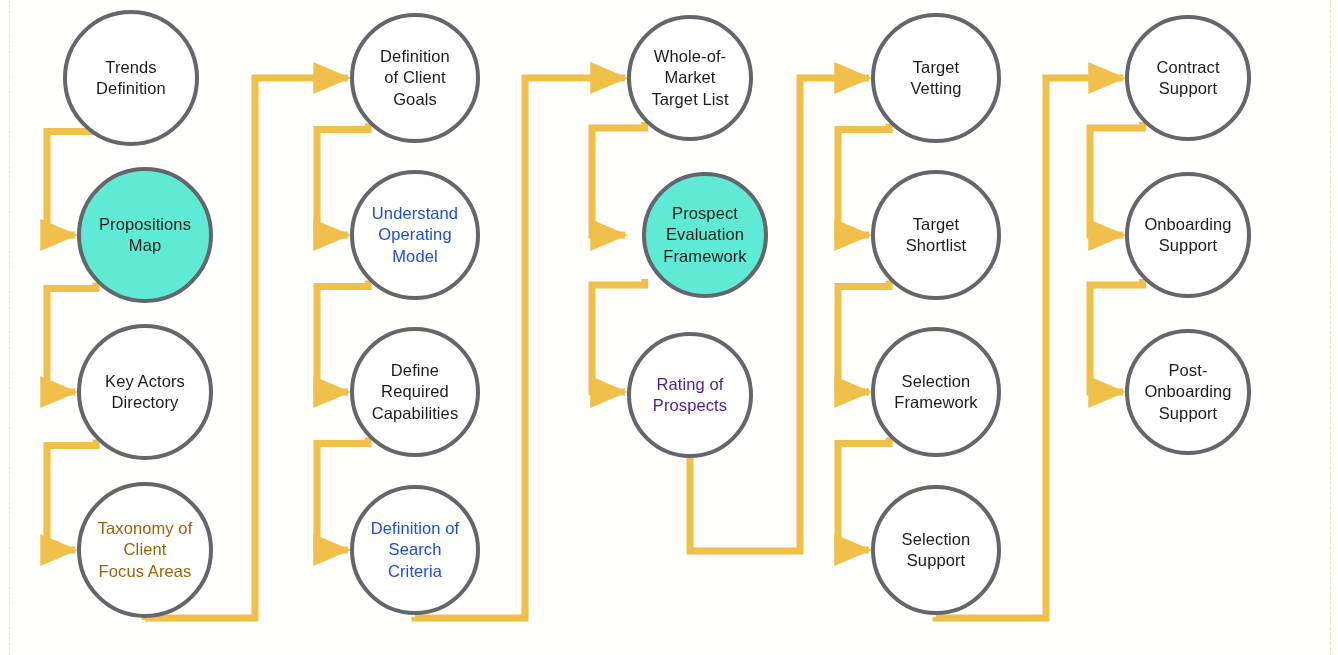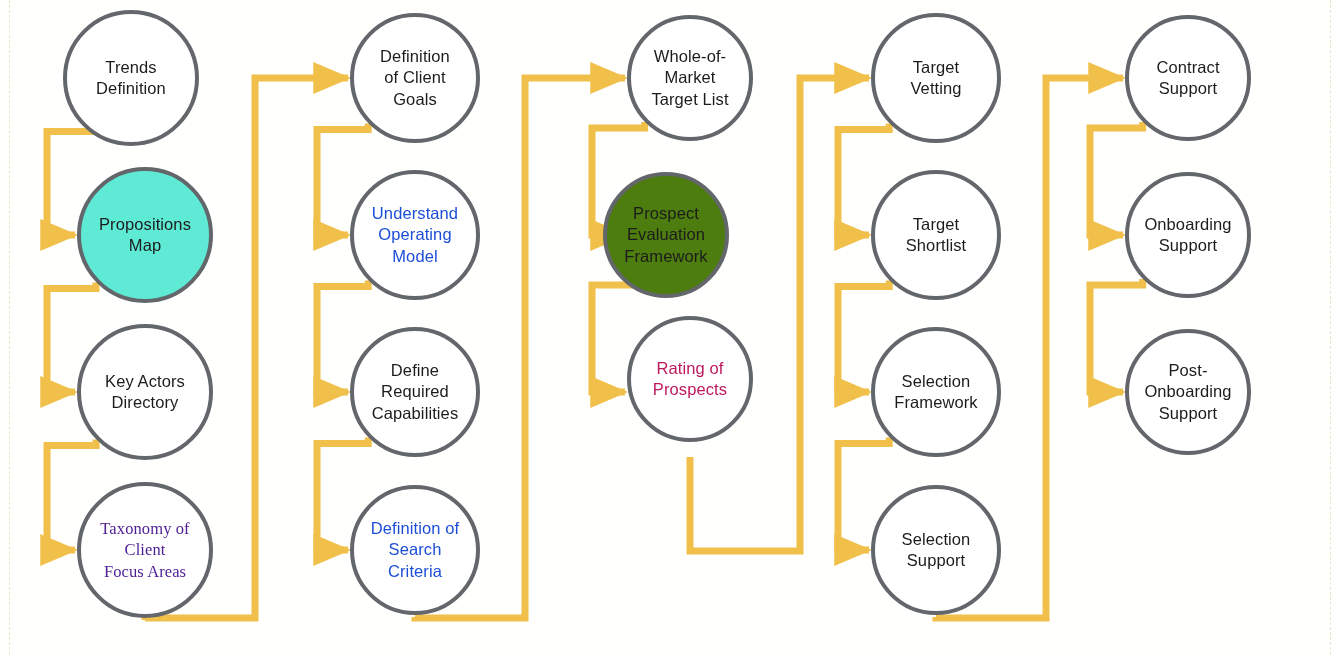--- a/index.html
+++ b/index.html
@@ -88,42 +88,42 @@
   <div id="nodes-layer">
       <div class="node" style="left: 63px; top: 10px; width: 136px; height: 136px; border-color: rgb(99, 102, 106); background: rgb(255, 255, 255); color: rgb(28, 28, 28);">
         <span>Trends<br>Definition</span>
       </div>
       <div class="node" style="left: 77px; top: 167px; width: 136px; height: 136px; border-color: rgb(99, 102, 106); background: #5eead4; color: rgb(28, 28, 28);">
         <span>Propositions<br>Map</span>
       </div>
       <div class="node" style="left: 77px; top: 324px; width: 136px; height: 136px; border-color: rgb(99, 102, 106); background: rgb(255, 255, 255); color: rgb(28, 28, 28);">
         <span>Key Actors<br>Directory</span>
       </div>
-      <div class="node" style="left: 77px; top: 482px; width: 136px; height: 136px; border-color: rgb(99, 102, 106); background: rgb(255, 255, 255); color: #4c1d95; font-family: Liberation Serif, serif;">
+      <div class="node" style="left: 77px; top: 482px; width: 136px; height: 136px; border-color: rgb(99, 102, 106); background: rgb(255, 255, 255); color: #a16207;">
         <span>Taxonomy of<br>Client<br>Focus Areas</span>
       </div>
       <div class="node" style="left: 350px; top: 13px; width: 130px; height: 130px; border-color: rgb(99, 102, 106); background: rgb(255, 255, 255); color: rgb(28, 28, 28);">
         <span>Definition<br>of Client<br>Goals</span>
       </div>
       <div class="node" style="left: 350px; top: 170px; width: 130px; height: 130px; border-color: rgb(99, 102, 106); background: rgb(255, 255, 255); color: #1d4ed8;">
         <span>Understand<br>Operating<br>Model</span>
       </div>
       <div class="node" style="left: 350px; top: 327px; width: 130px; height: 130px; border-color: rgb(99, 102, 106); background: rgb(255, 255, 255); color: rgb(28, 28, 28); align-items: center;">
         <span>Define<br>Required<br>Capabilities</span>
       </div>
       <div class="node" style="left: 350px; top: 485px; width: 130px; height: 130px; border-color: rgb(99, 102, 106); background: rgb(255, 255, 255); color: #1d4ed8;">
         <span>Definition of<br>Search<br>Criteria</span>
       </div>
       <div class="node" style="left: 627px; top: 15px; width: 126px; height: 126px; border-color: rgb(99, 102, 106); background: rgb(255, 255, 255); color: rgb(28, 28, 28); text-align: center;">
         <span>Whole-of-<br>Market<br>Target List</span>
       </div>
-      <div class="node" style="left: 603px; top: 172px; width: 126px; height: 126px; border-color: rgb(99, 102, 106); background: #4d7c0f; color: rgb(28, 28, 28);">
+      <div class="node" style="left: 642px; top: 172px; width: 126px; height: 126px; border-color: rgb(99, 102, 106); background: #5eead4; color: rgb(28, 28, 28);">
         <span>Prospect<br>Evaluation<br>Framework</span>
       </div>
-      <div class="node" style="left: 627px; top: 316px; width: 126px; height: 126px; border-color: rgb(99, 102, 106); background: rgb(255, 255, 255); color: #be185d;">
+      <div class="node" style="left: 627px; top: 332px; width: 126px; height: 126px; border-color: rgb(99, 102, 106); background: rgb(255, 255, 255); color: #4c1d95;">
         <span>Rating of<br>Prospects</span>
       </div>
       <div class="node" style="left: 871px; top: 13px; width: 130px; height: 130px; border-color: rgb(99, 102, 106); background: rgb(255, 255, 255); color: rgb(28, 28, 28);">
         <span>Target<br>Vetting</span>
       </div>
       <div class="node" style="left: 871px; top: 170px; width: 130px; height: 130px; border-color: rgb(99, 102, 106); background: rgb(255, 255, 255); color: rgb(28, 28, 28);">
         <span>Target<br>Shortlist</span>
       </div>
       <div class="node" style="left: 871px; top: 327px; width: 130px; height: 130px; border-color: rgb(99, 102, 106); background: rgb(255, 255, 255); color: rgb(28, 28, 28);">
         <span>Selection<br>Framework</span>

